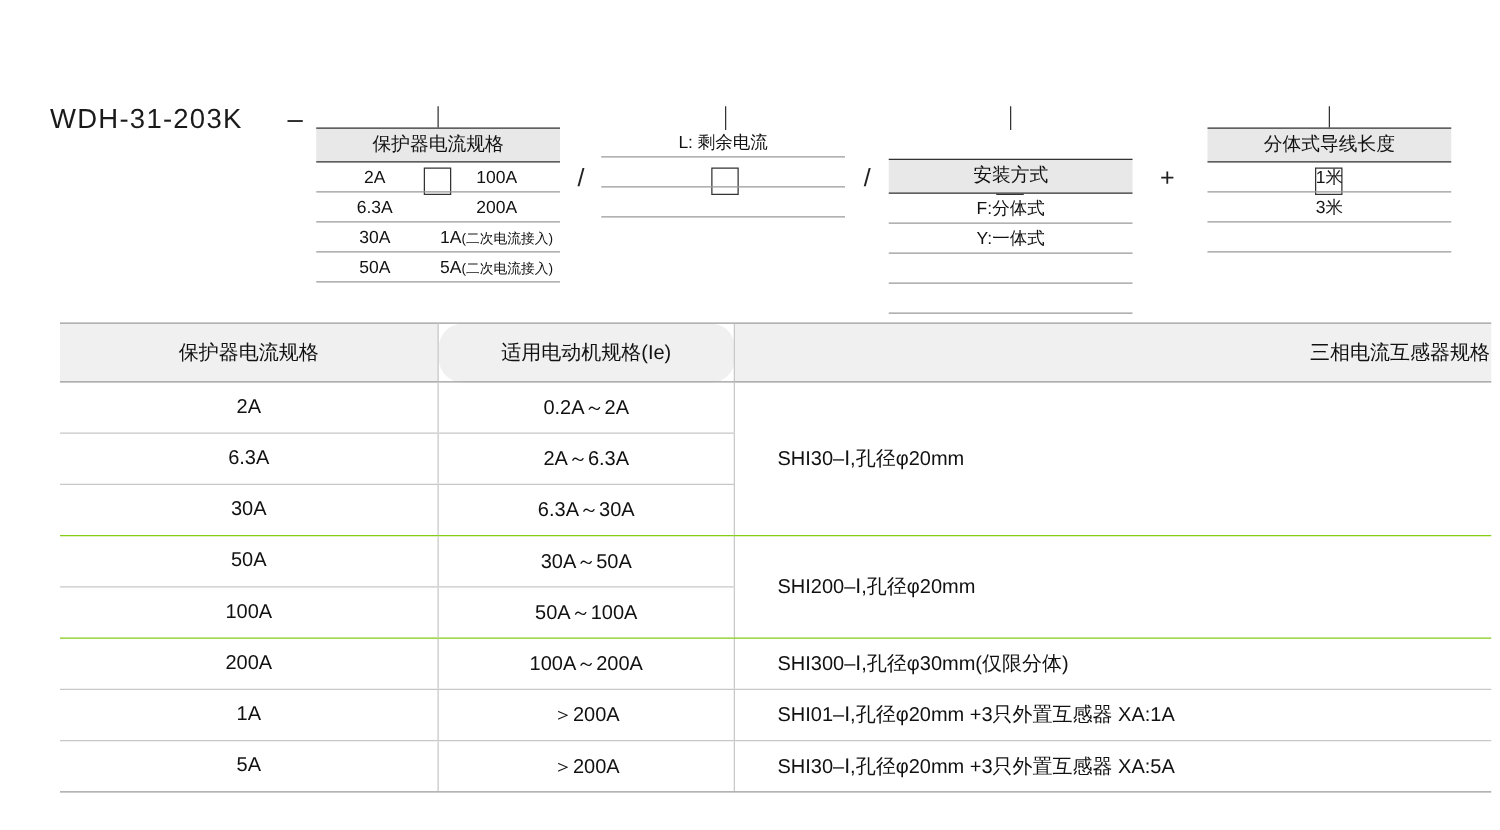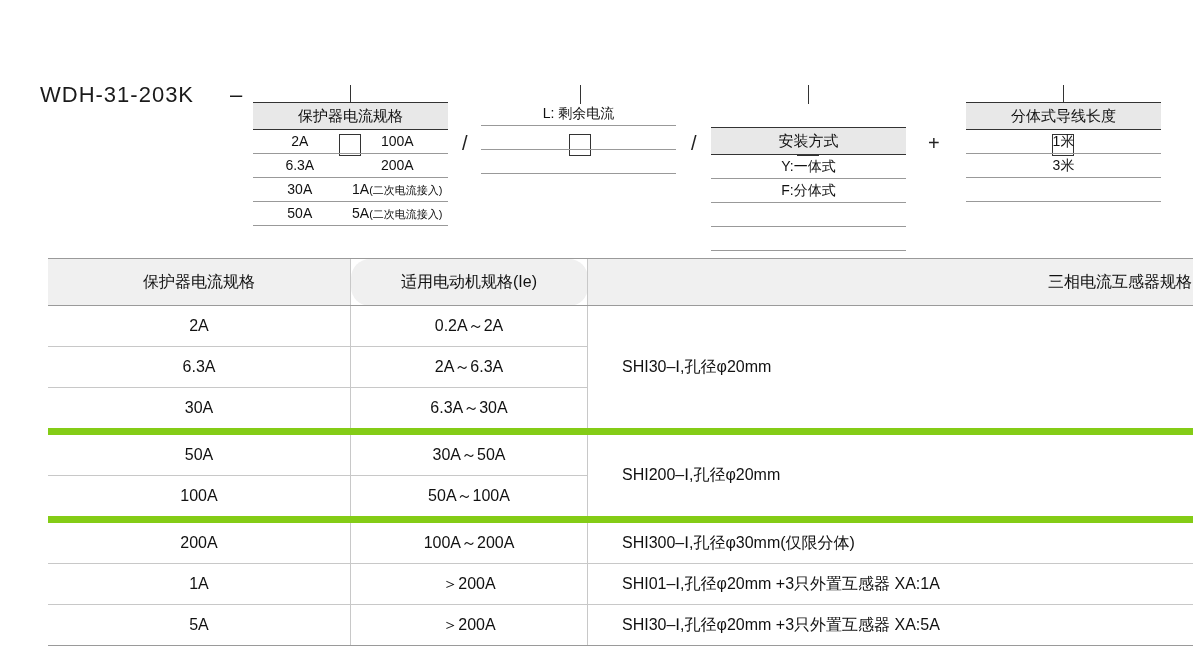--- a/index.html
+++ b/index.html
@@ -119,21 +119,21 @@
     text-align: center;
     border-bottom: 1px solid #c8c8c8;
     color: #111;
   }
   .spec tr:last-child td { border-bottom: 1px solid #9a9a9a; }
   .spec .colA { width: 300px; }
   .spec .colB { width: 234px; border-radius: 19px; }
   .spec .colC { width: 570px; text-align: left; padding-left: 34px; }
   .spec th.colC { text-align: right; padding-left: 34px; }
   .spec .vsep { border-left: 1px solid #c8c8c8; }
-  .spec .hard-bottom { border-bottom: 7px solid #84cc16; margin-top: 12px; }
+  .spec .hard-bottom { border-bottom: 1px solid #84cc16; margin-top: 12px; }
 </style>
 </head>
 <body>
 
 <div class="code-row">
   <span class="code-label">WDH-31-203K</span>
   <span class="dash" style="left:230px; top:0px;">–</span>
 
   <span class="slot" style="left:339px; top:52px;"></span>
   <span class="sep" style="left:462px; top:50px;">/</span>
@@ -170,22 +170,22 @@
 </div>
 
 <div class="group" style="left:481px; top:102px; width:195px;">
   <div class="grow">L: 剩余电流</div>
   <div class="grow"></div>
   <div class="grow"></div>
 </div>
 
 <div class="group" style="left:711px; top:85px; width:195px;margin-top:42px;">
   <div class="ghead">安装方式</div>
+  <div class="grow">F:分体式</div>
   <div class="grow">Y:一体式</div>
-  <div class="grow">F:分体式</div>
   <div class="grow"></div>
   <div class="grow"></div>
 </div>
 
 <div class="group" style="left:966px; top:102px; width:195px;">
   <div class="ghead">分体式导线长度</div>
   <div class="grow">1米</div>
   <div class="grow">3米</div>
   <div class="grow"></div>
 </div>

